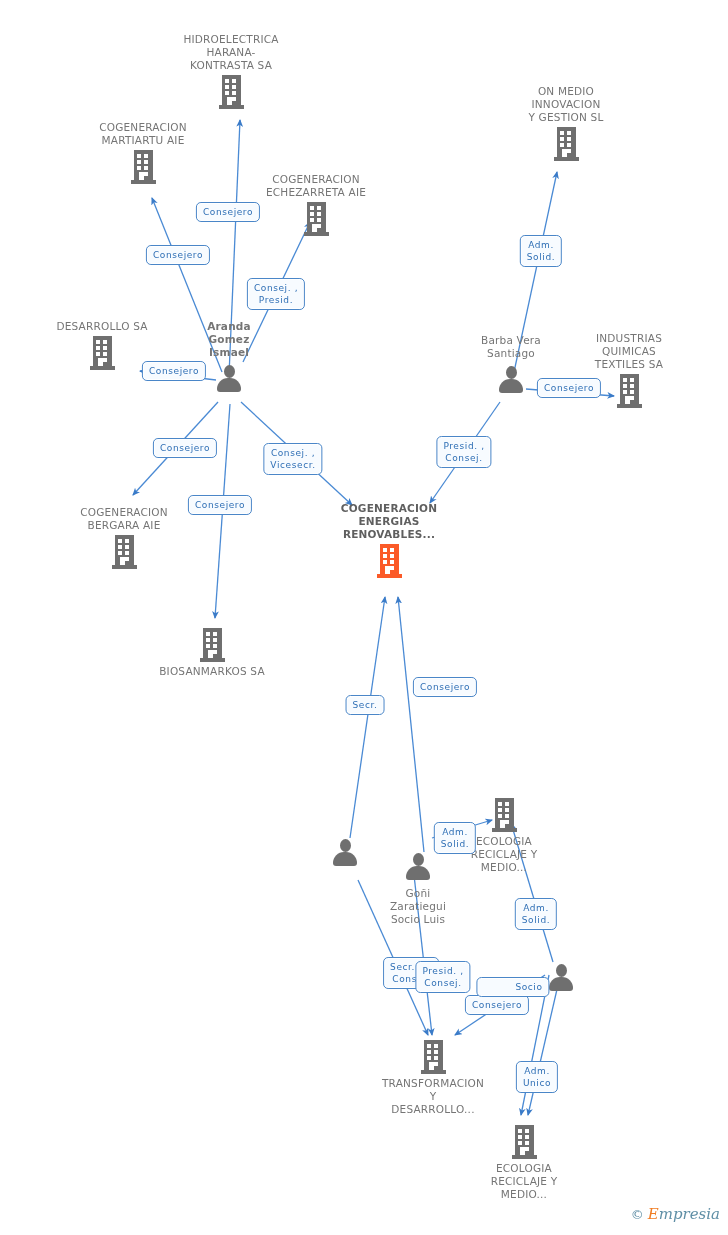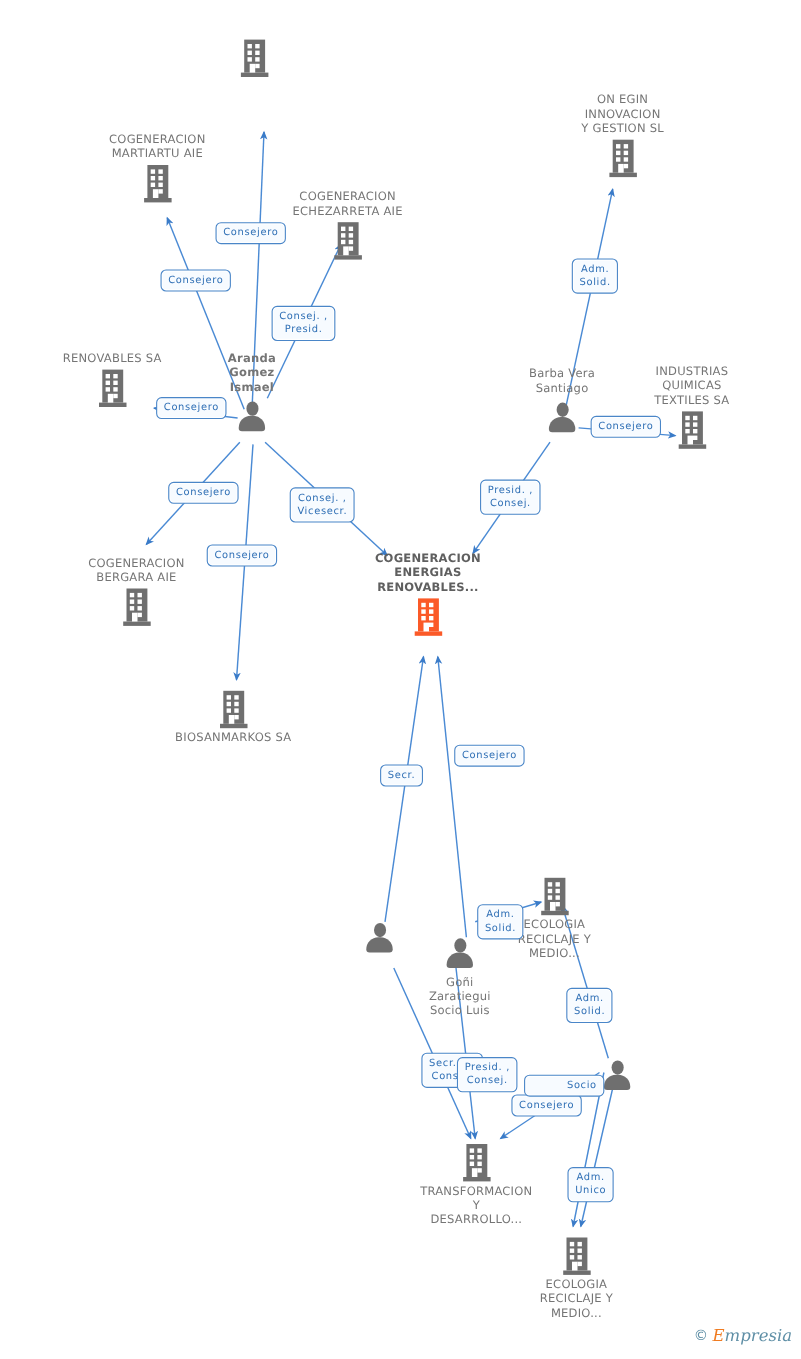--- a/index.html
+++ b/index.html
@@ -65,20 +65,23 @@
         <path d="M 414 875 L 432 1035" fill="none" stroke="#4a8ad4" stroke-width="1.3" marker-end="url(#ah)"></path>
         <path d="M 432 838 L 492 820" fill="none" stroke="#4a8ad4" stroke-width="1.3" marker-end="url(#ah)"></path>
         <path d="M 553 962 L 511 823" fill="none" stroke="#4a8ad4" stroke-width="1.3" marker-end="url(#ah)"></path>
         <path d="M 545 975 L 455 1035" fill="none" stroke="#4a8ad4" stroke-width="1.3" marker-end="url(#ah)"></path>
         <path d="M 549 975 L 521 1115" fill="none" stroke="#4a8ad4" stroke-width="1.3" marker-end="url(#ah)"></path>
         <path d="M 558 985 L 528 1115" fill="none" stroke="#4a8ad4" stroke-width="1.3" marker-end="url(#ah)"></path>
       </g>
   </svg>
   <div id="node-layer">
       <div class="node" style="left: 231px; top: 33px;">
+        <div class="caption">HIDROELECTRICA
+HARANA-
+KONTRASTA SA</div>
         <div class="glyph">
           <div class="bldg">
             <div class="body"></div>
             <div class="base"></div>
             <div class="win" style="left: 6.5px; top: 4px;"></div>
             <div class="win" style="left: 13.5px; top: 4px;"></div>
             <div class="win" style="left: 6.5px; top: 10px;"></div>
             <div class="win" style="left: 13.5px; top: 10px;"></div>
             <div class="win" style="left: 6.5px; top: 16px;"></div>
             <div class="win" style="left: 13.5px; top: 16px;"></div>
@@ -117,40 +120,40 @@
             <div class="win" style="left: 6.5px; top: 10px;"></div>
             <div class="win" style="left: 13.5px; top: 10px;"></div>
             <div class="win" style="left: 6.5px; top: 16px;"></div>
             <div class="win" style="left: 13.5px; top: 16px;"></div>
             <div class="win" style="left: 13.5px; top: 22px;"></div>
             <div class="door"></div>
           </div>
         </div>
       </div>
       <div class="node" style="left: 566px; top: 85px;">
-        <div class="caption">ON EGIN
+        <div class="caption">ON MEDIO
 INNOVACION
 Y GESTION SL</div>
         <div class="glyph">
           <div class="bldg">
             <div class="body"></div>
             <div class="base"></div>
             <div class="win" style="left: 6.5px; top: 4px;"></div>
             <div class="win" style="left: 13.5px; top: 4px;"></div>
             <div class="win" style="left: 6.5px; top: 10px;"></div>
             <div class="win" style="left: 13.5px; top: 10px;"></div>
             <div class="win" style="left: 6.5px; top: 16px;"></div>
             <div class="win" style="left: 13.5px; top: 16px;"></div>
             <div class="win" style="left: 13.5px; top: 22px;"></div>
             <div class="door"></div>
           </div>
         </div>
       </div>
       <div class="node" style="left: 102px; top: 320px;">
-        <div class="caption">RENOVABLES SA</div>
+        <div class="caption">DESARROLLO SA</div>
         <div class="glyph">
           <div class="bldg">
             <div class="body"></div>
             <div class="base"></div>
             <div class="win" style="left: 6.5px; top: 4px;"></div>
             <div class="win" style="left: 13.5px; top: 4px;"></div>
             <div class="win" style="left: 6.5px; top: 10px;"></div>
             <div class="win" style="left: 13.5px; top: 10px;"></div>
             <div class="win" style="left: 6.5px; top: 16px;"></div>
             <div class="win" style="left: 13.5px; top: 16px;"></div>

